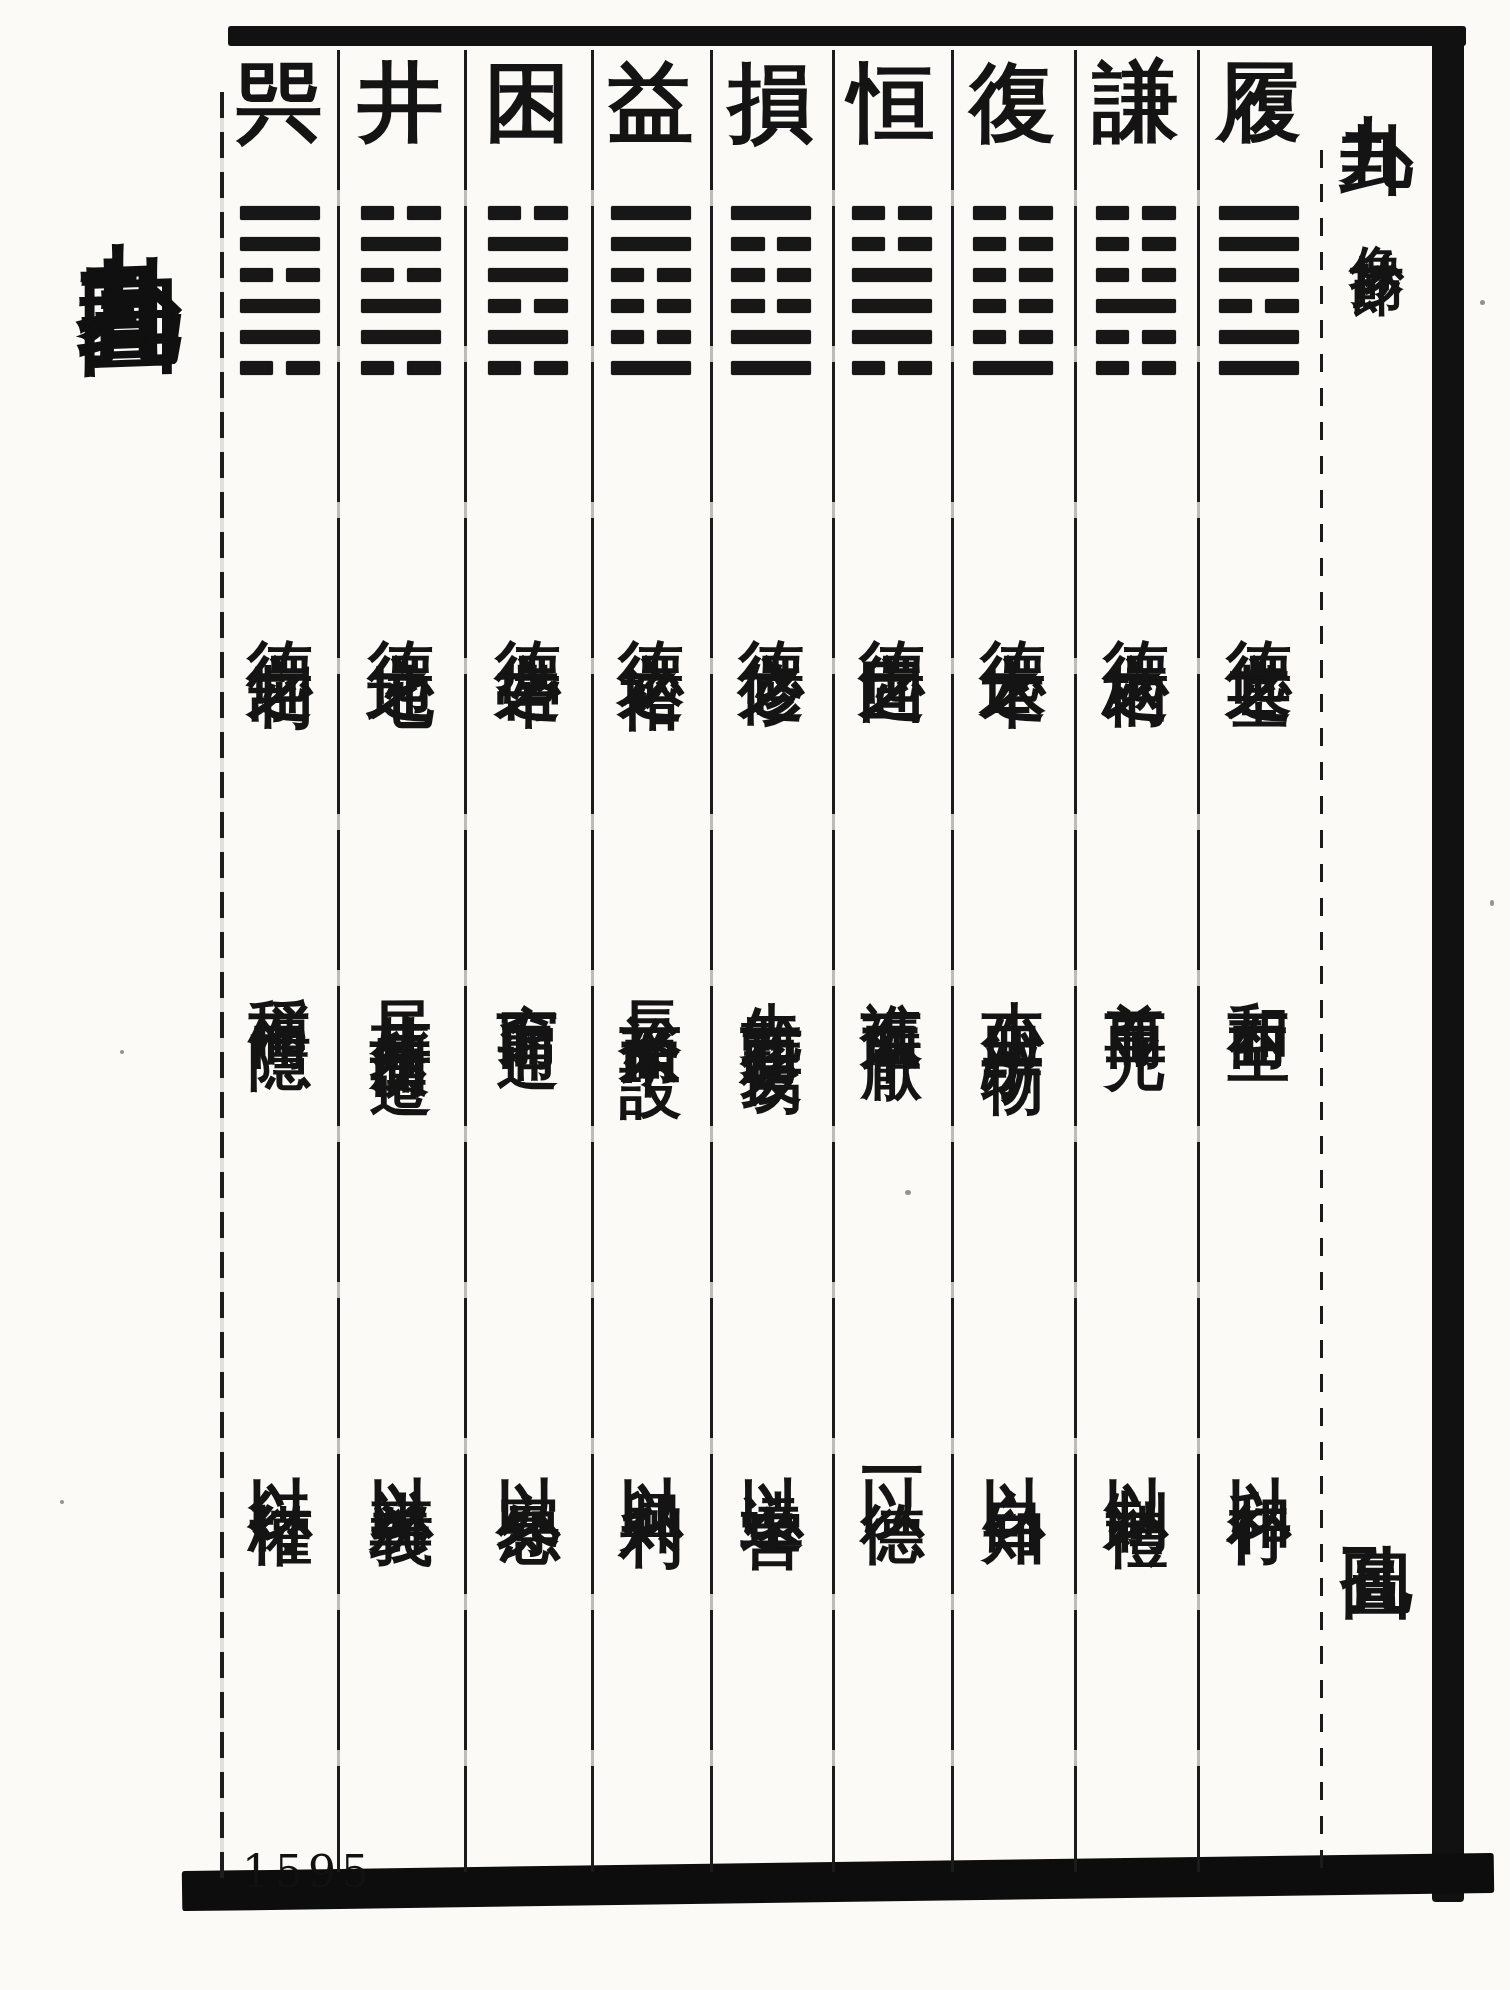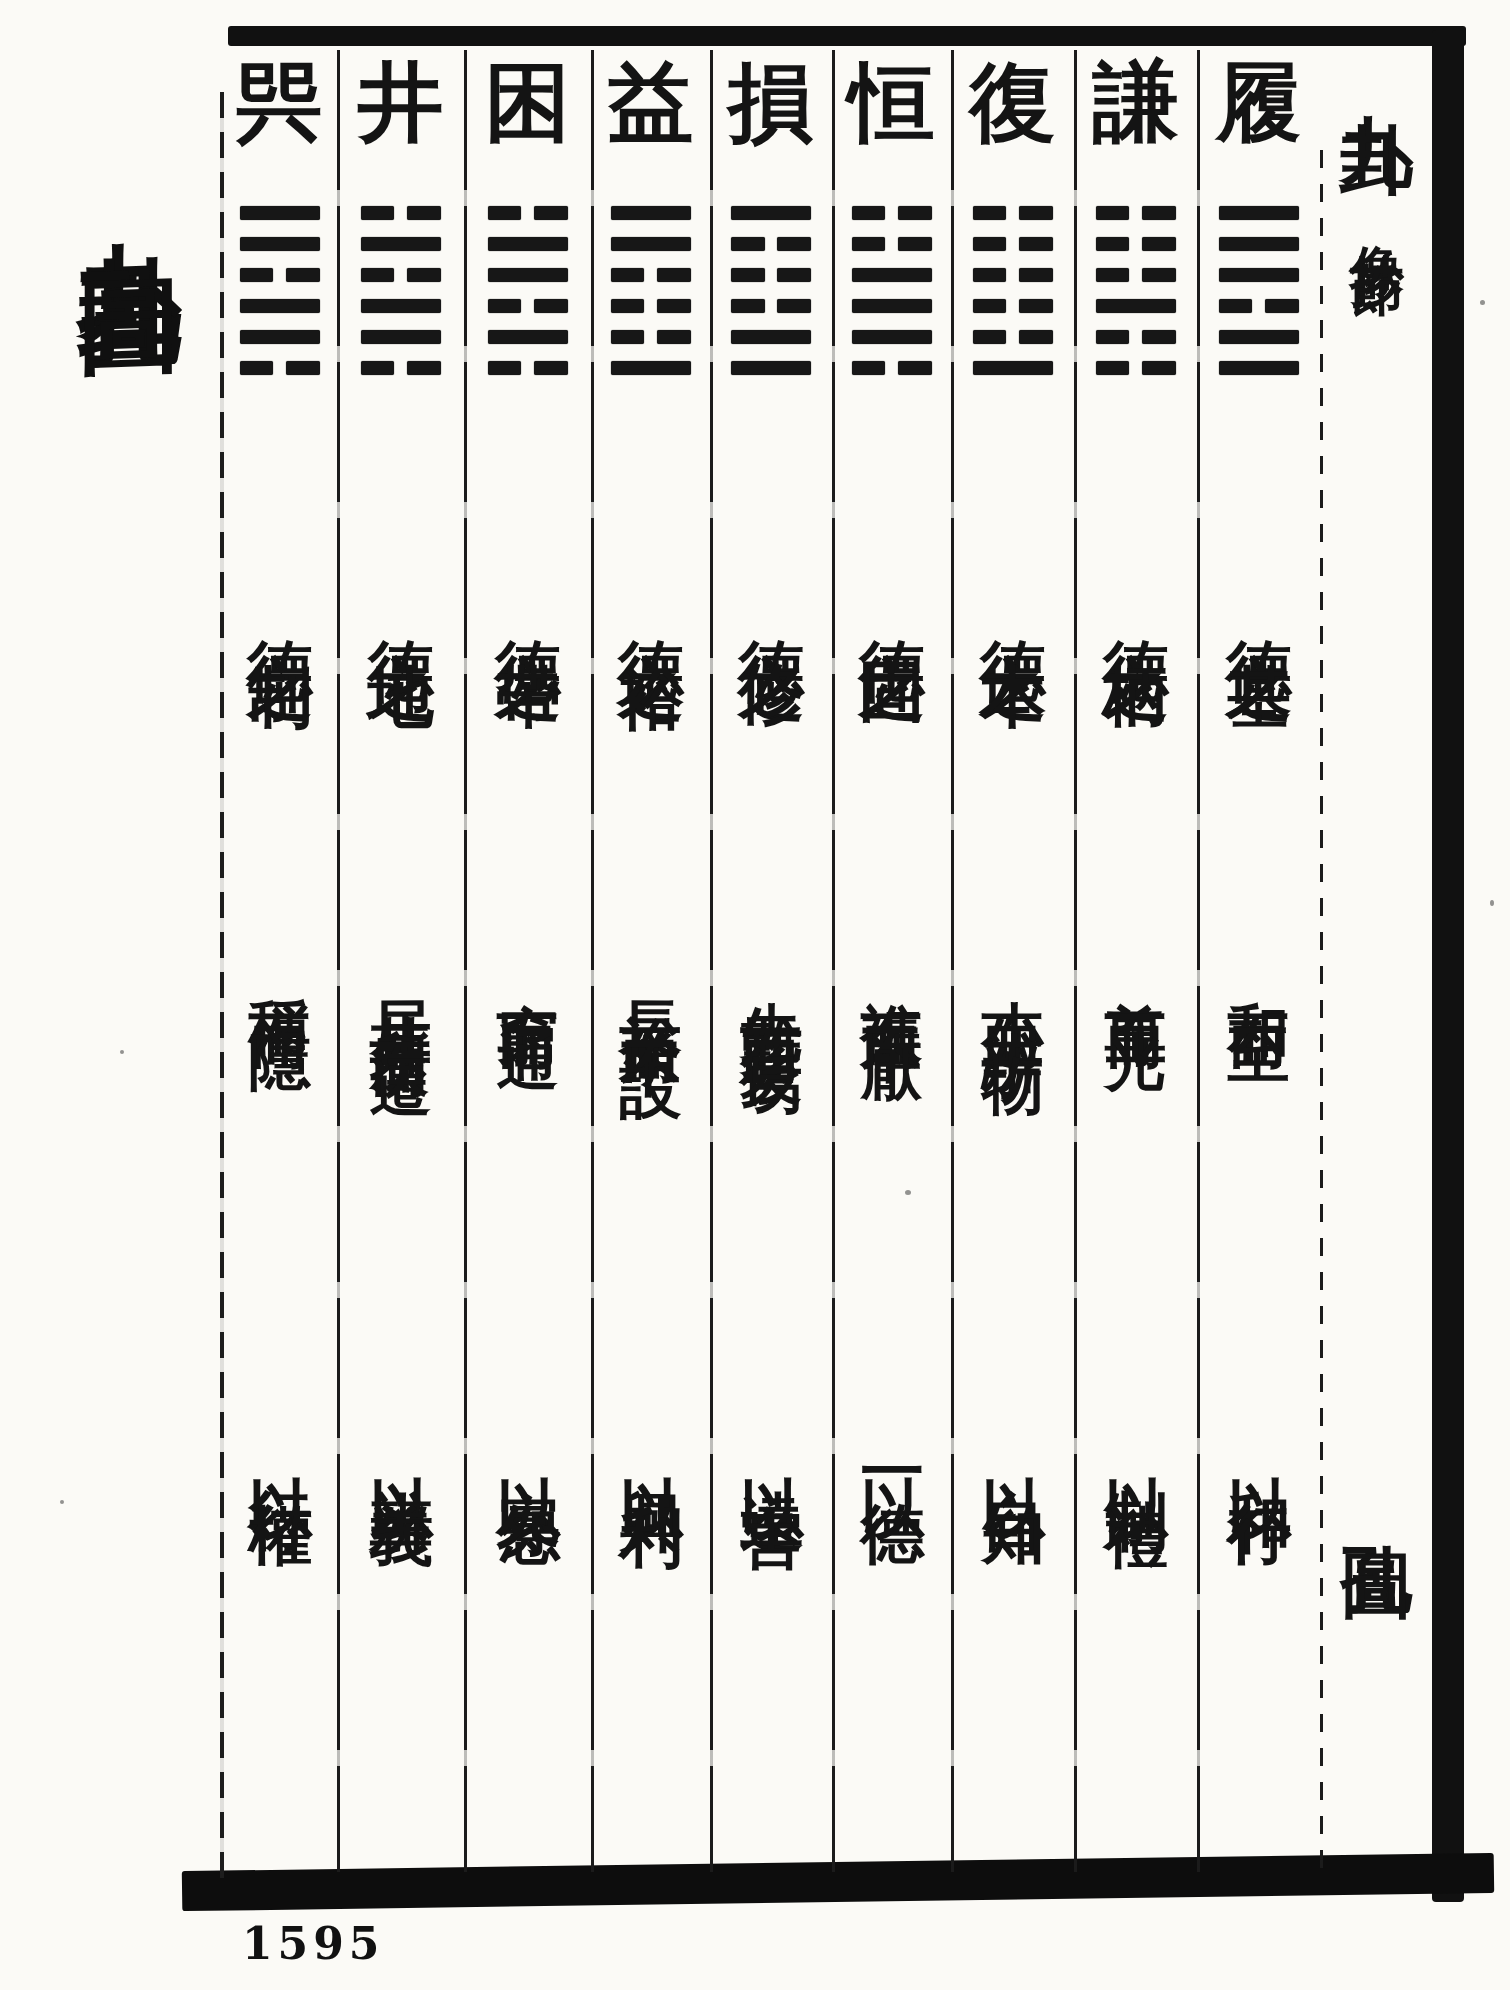--- a/index.html
+++ b/index.html
@@ -45,23 +45,23 @@
   .title-sub{top:176px;font-size:54px;letter-spacing:8px;font-weight:700;}
   .title-foot{top:1462px;font-size:72px;letter-spacing:10px;font-weight:700;}
 
   
   .margin-title{position:absolute;left:42px;top:158px;width:140px;
     writing-mode:vertical-rl;text-orientation:upright;
     font-size:104px;font-weight:700;letter-spacing:14px;line-height:1;
     transform:skewY(-2deg);color:#101010;}
 
   
-  .page-number{position:absolute;left:242px;top:1918px;
+  .page-number{position:absolute;left:242px;top:1846px;
     font-family:"DejaVu Serif","Liberation Serif",serif;
-    font-size:44px;font-weight:700;letter-spacing:5px;color:#111;}
+    font-size:44px;font-weight:400;letter-spacing:5px;color:#111;}
 </style>
 </head>
 <body>
 
 <div class="border-top"></div>
 <div class="border-right"></div>
 <div class="border-bottom"></div>
 <div class="border-left"></div>
 
 <div class="sep" style="left:337px"></div>

